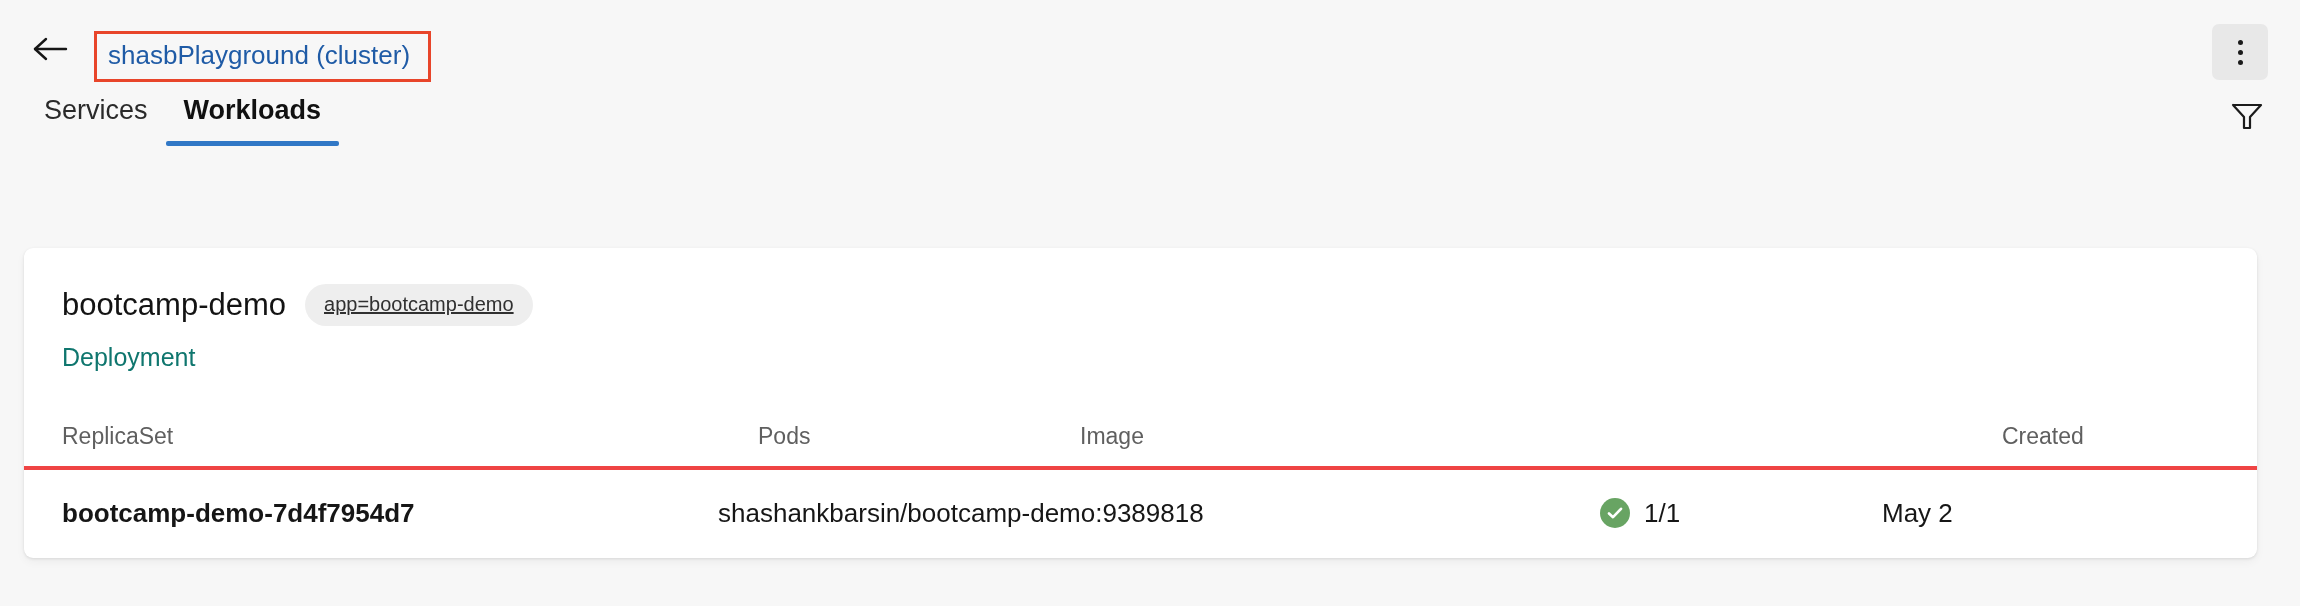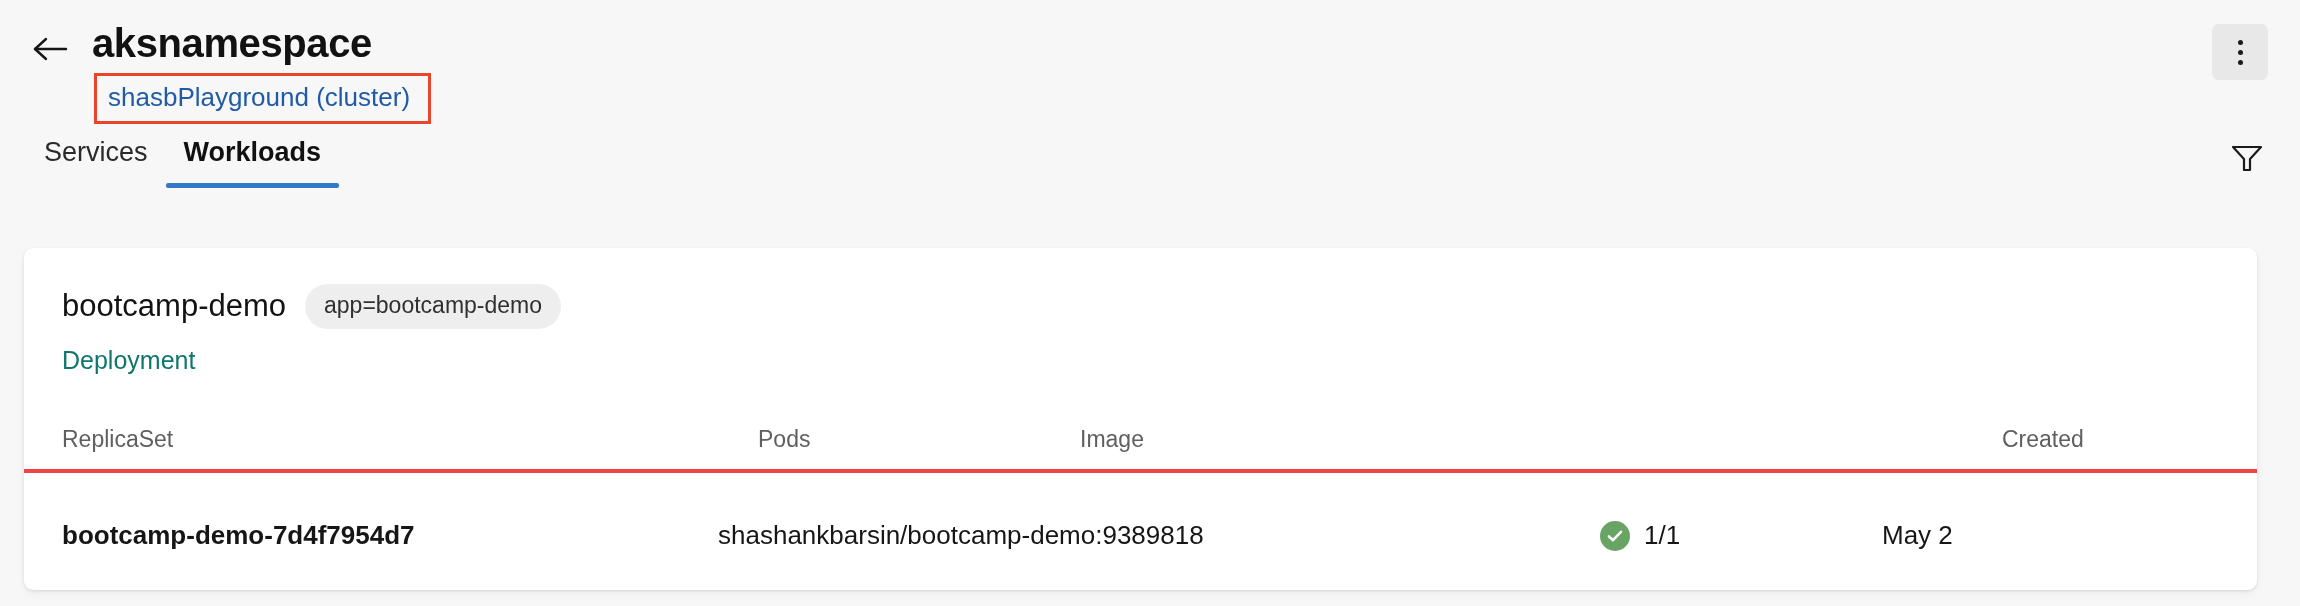--- a/index.html
+++ b/index.html
@@ -167,25 +167,26 @@
   }
   .card-title {
     font-size: 31px;
     line-height: 1.1;
     color: #131313;
     white-space: nowrap;
   }
   .pill {
     background: #eeeeee;
     color: #303030;
-    font-size: 23px;
+    font-size: 20px;
     line-height: 1;
     padding: 10px 19px 12px 19px;
     border-radius: 999px;
     white-space: nowrap;
+    text-decoration: underline;
   }
   .card-subtitle {
     font-size: 25px;
     color: #0f766e;
     margin-top: 18px;
     line-height: 1.1;
   }
 
   
   .tbl {
@@ -200,39 +201,37 @@
     height: 58px;
     border-bottom: 4px solid #ef4444;
     gap: 40px;
   }
   .tbl-head .cell {
     font-size: 23px;
     color: #5f5f5f;
     white-space: nowrap;
   }
   .tbl-body-row {
-    height: 108px;
-    margin-top: 9px;
+    height: 88px;
   }
   .tbl-body-row .cell {
     font-size: 26px;
     color: #161616;
     white-space: nowrap;
   }
   .cell { box-sizing: border-box; padding-right: 16px; }
   .col-replicaset { flex: 0 0 694px; padding-left: 38px; }
   .col-image      { flex: 0 0 882px; }
   .col-pods       { flex: 0 0 282px; }
   .col-created    { flex: 1 1 auto; }
 
   .cell-strong { font-weight: 700; }
 
   .pods-cell {
     display: flex;
-    align-items: center;
     gap: 14px;
   }
   .status-ok {
     width: 30px;
     height: 30px;
     border-radius: 50%;
     background: #68a463;
     display: flex;
     align-items: center;
     justify-content: center;
@@ -249,21 +248,20 @@
     <button class="back-btn">
       <span>
         <svg width="40" height="30" viewBox="0 0 40 30" fill="none" stroke="#161616" stroke-width="2.4" stroke-linecap="round" stroke-linejoin="round">
           <line x1="4" y1="15" x2="35" y2="15"></line>
           <polyline points="15,5 4,15 15,25"></polyline>
         </svg>
       </span>
     </button>
 
     <div class="title-block">
-      <h1 class="page-title">aksnamespace</h1>
       <div class="cluster-link-wrap">
         <a class="cluster-link">shasbPlayground (cluster)</a>
       </div>
     </div>
 
     <button class="more-btn">
       <span style="display:flex;flex-direction:column;gap:5px;align-items:center;">
         <span class="dot"></span>
           <span class="dot"></span>
           <span class="dot"></span>

